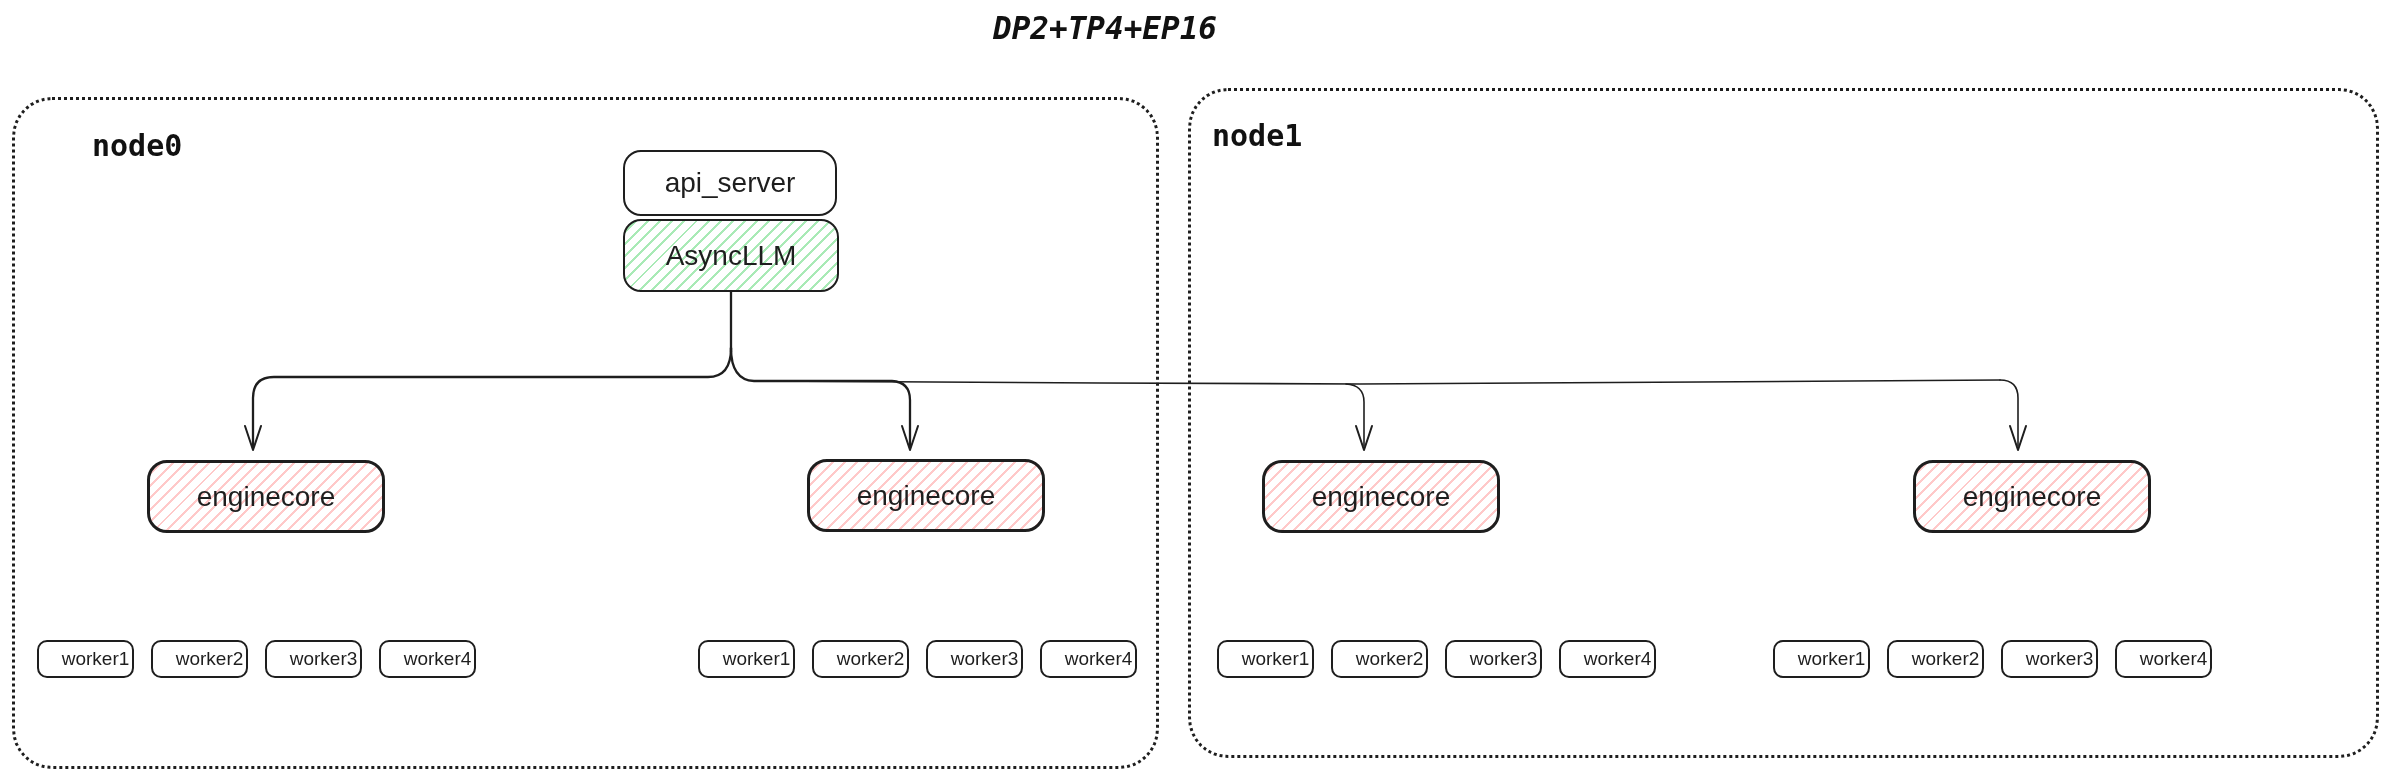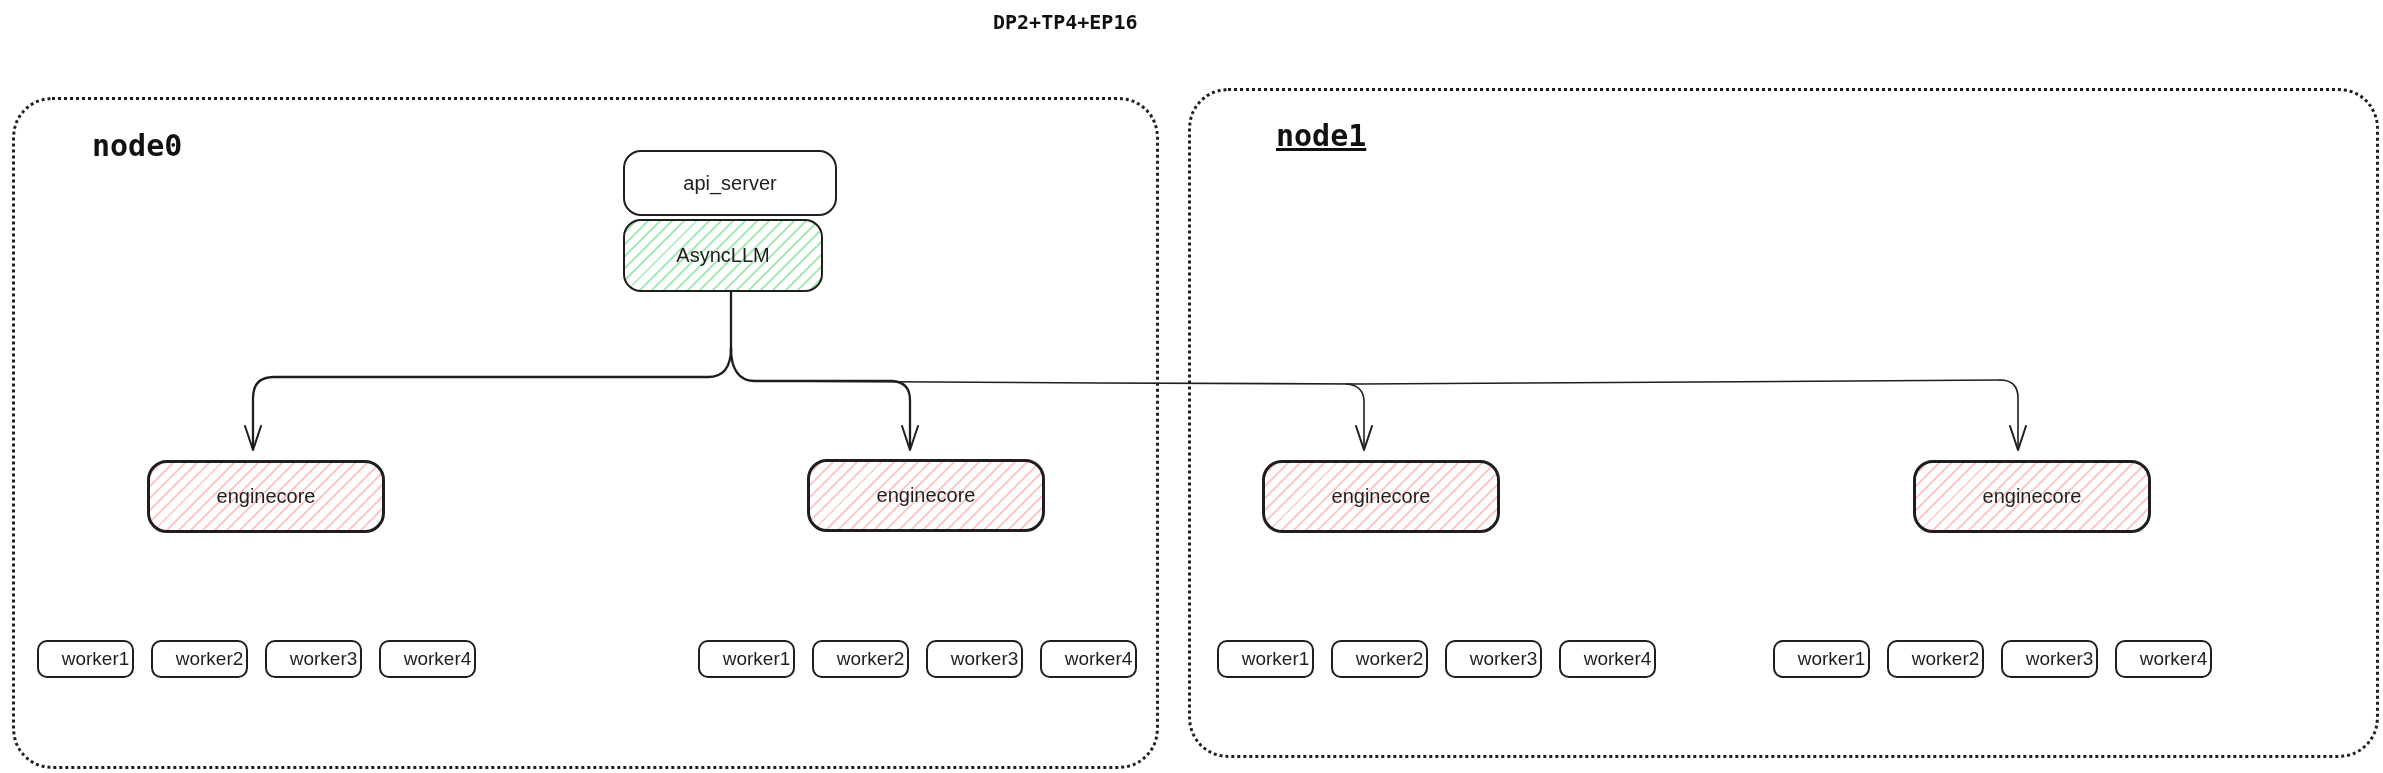--- a/index.html
+++ b/index.html
@@ -8,57 +8,58 @@
     width:2383px;height:773px;
     background:#ffffff;
     font-family:"Liberation Sans","DejaVu Sans",sans-serif;
     color:#1e1e1e;
     overflow:hidden;
   }
   .mono{font-family:"DejaVu Sans Mono","Liberation Mono",monospace;font-weight:bold;}
   
   .diagram-title{
     position:absolute;left:993px;top:10px;
-    font-size:20px;letter-spacing:0px;color:#111111;
+    font-size:31px;letter-spacing:0px;color:#111111;
     white-space:nowrap;
+    font-style:italic;
   }
   
   .node-box{
     position:absolute;
     border:3px dotted #1e1e1e;
     border-radius:40px;
     background:transparent;
     z-index:0;
   }
   #node0-box{left:12px;top:97px;width:1141px;height:666px;}
   #node1-box{left:1188px;top:88px;width:1185px;height:664px;}
   .node-label{
     position:absolute;
     font-size:30px;color:#111111;white-space:nowrap;z-index:3;
   }
   #node0-label{left:44px;top:128px;margin-left:48px;}
-  #node1-label{left:1276px;top:118px;text-decoration:underline;}
+  #node1-label{left:1212px;top:118px;}
   
   #arrows{position:absolute;left:0;top:0;z-index:1;}
   #arrows path{fill:none;stroke:#1e1e1e;stroke-linecap:round;stroke-linejoin:round;}
   .wire-thick{stroke-width:2.3px;}
   .wire-thin{stroke-width:1.6px;}
   .arrowhead{stroke-width:2px;}
   
   .shape{
     position:absolute;z-index:2;
     display:flex;align-items:center;justify-content:center;
     border:3px solid #1e1e1e;
     box-sizing:border-box;
-    font-size:20px;white-space:nowrap;
+    font-size:28px;white-space:nowrap;
     background:#ffffff;
   }
   #api-server-box{left:623px;top:150px;width:214px;height:66px;border-radius:18px;border-width:2.5px;}
   #asyncllm-box{
-    left:623px;top:219px;width:200px;height:73px;border-radius:18px;border-width:2.5px;
+    left:623px;top:219px;width:216px;height:73px;border-radius:18px;border-width:2.5px;
     background:repeating-linear-gradient(135deg, rgba(0,0,0,0) 0px, rgba(0,0,0,0) 6.5px, #a9eab6 6.5px, #a9eab6 8.6px);
   }
   .enginecore{
     width:238px;height:73px;top:460px;border-radius:20px;
     background:repeating-linear-gradient(135deg, rgba(0,0,0,0) 0px, rgba(0,0,0,0) 6.5px, #ffc9c9 6.5px, #ffc9c9 8.6px);
   }
   #ec1{left:147px;}
   #ec2{left:807px;top:459px;}
   #ec3{left:1262px;}
   #ec4{left:1913px;}

